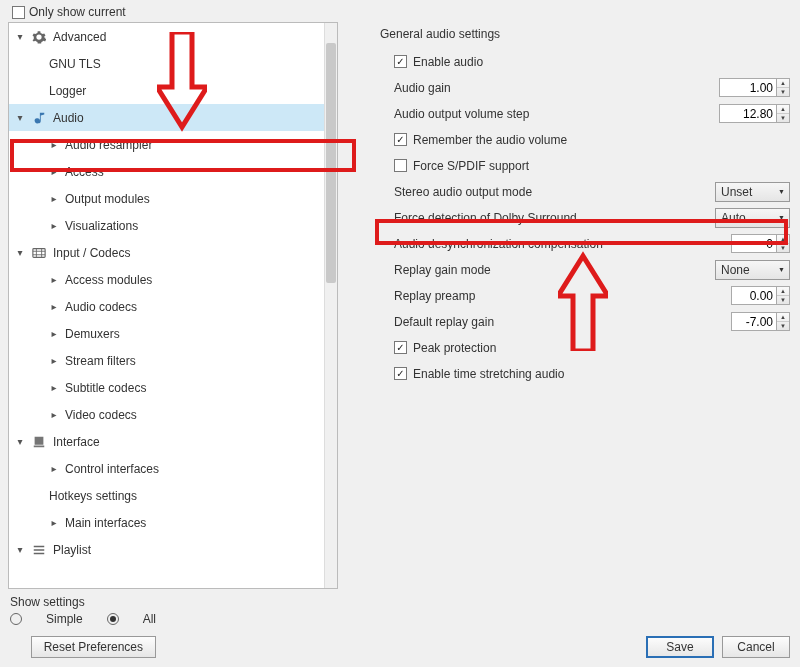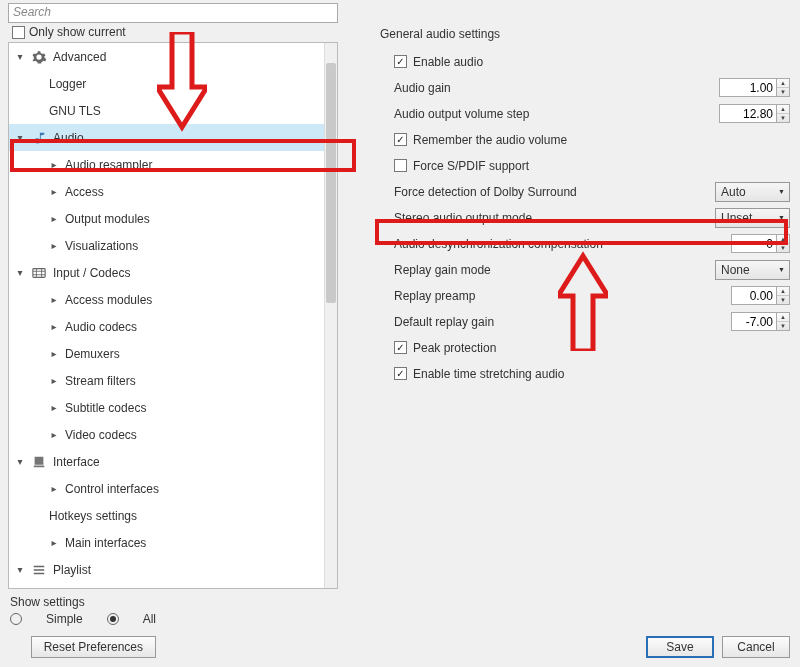--- a/index.html
+++ b/index.html
@@ -249,41 +249,40 @@
   .box2 { border: 4px solid #de1b1b; left: 375px; top: 219px; width: 413px; height: 26px; }
   .arrow svg { display: block; }
 </style>
 </head>
 <body>
 
 <div class="container">
   <div class="top-row">
 
     <div class="left-panel">
-      <div class="search-box">Search</div>
       <div class="only-current">
         <span class="cb"></span>
         <span>Only show current</span>
       </div>
       <div class="tree">
         <div class="tree-inner">
           <div class="row lvl0">
             <span class="chev">▾</span>
             <span class="icon">
               <svg width="14" height="14" viewBox="0 0 16 16">
                   <path fill="#666" d="M8 5a3 3 0 100 6 3 3 0 000-6zm7 3c0 .5-.05 1-.14 1.4l1.5 1.2-1.4 2.4-1.8-.7c-.7.6-1.5 1-2.4 1.3l-.3 1.9H6.5l-.3-1.9c-.9-.3-1.7-.7-2.4-1.3l-1.8.7L.6 11.6l1.5-1.2C2 9.9 2 9.5 2 9s.05-1 .14-1.4L.6 6.4 2 4l1.8.7c.7-.6 1.5-1 2.4-1.3l.3-1.9h3l.3 1.9c.9.3 1.7.7 2.4 1.3L14 4l1.4 2.4-1.5 1.2c.1.4.1.9.1 1.4z"></path>
                 </svg>
             </span>
             <span>Advanced</span>
           </div>
           <div class="row lvl1">
+            <span>GNU TLS</span>
+          </div>
+          <div class="row lvl1">
             <span>Logger</span>
-          </div>
-          <div class="row lvl1">
-            <span>GNU TLS</span>
           </div>
           <div class="row lvl0 selected">
             <span class="chev">▾</span>
             <span class="icon">
               <svg width="14" height="14" viewBox="0 0 16 16">
                   <path fill="#3a77b0" d="M9 2v9.2A3 3 0 107 14a3 3 0 003-3V5l4-1V2l-5 0z"></path>
                 </svg>
             </span>
             <span>Audio</span>
           </div>
@@ -403,30 +402,30 @@
         </div>
         <div class="setting-row cbrow">
           <span class="cb">✓</span>
           <span>Remember the audio volume</span>
         </div>
         <div class="setting-row cbrow">
           <span class="cb"></span>
           <span>Force S/PDIF support</span>
         </div>
         <div class="setting-row">
+          <span>Stereo audio output mode</span>
+          <span class="dropdown">
+            <span>Unset</span>
+            <span class="dd-arrow">▼</span>
+          </span>
+        </div>
+        <div class="setting-row">
           <span>Force detection of Dolby Surround</span>
           <span class="dropdown">
             <span>Auto</span>
-            <span class="dd-arrow">▼</span>
-          </span>
-        </div>
-        <div class="setting-row">
-          <span>Stereo audio output mode</span>
-          <span class="dropdown">
-            <span>Unset</span>
             <span class="dd-arrow">▼</span>
           </span>
         </div>
         <div class="setting-row">
           <span>Audio desynchronization compensation</span>
           <span class="numfield">
             <input value="0" style="">
             <span class="spinner">
                 <span>▲</span>
                 <span>▼</span>

